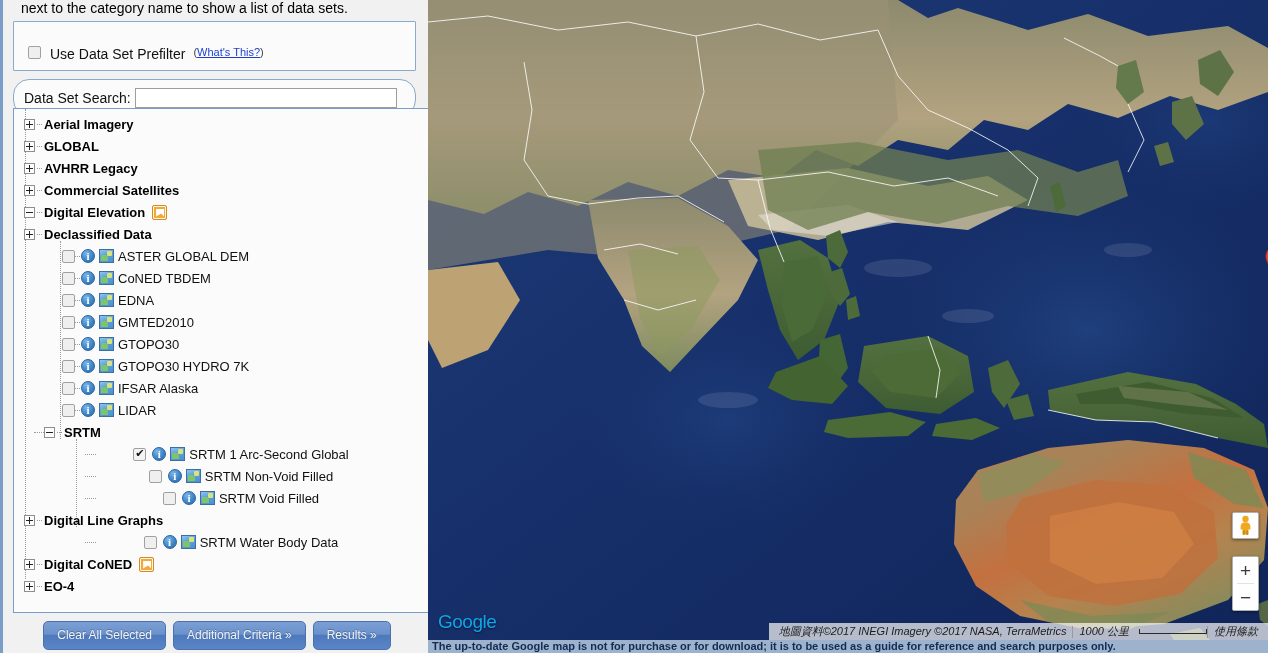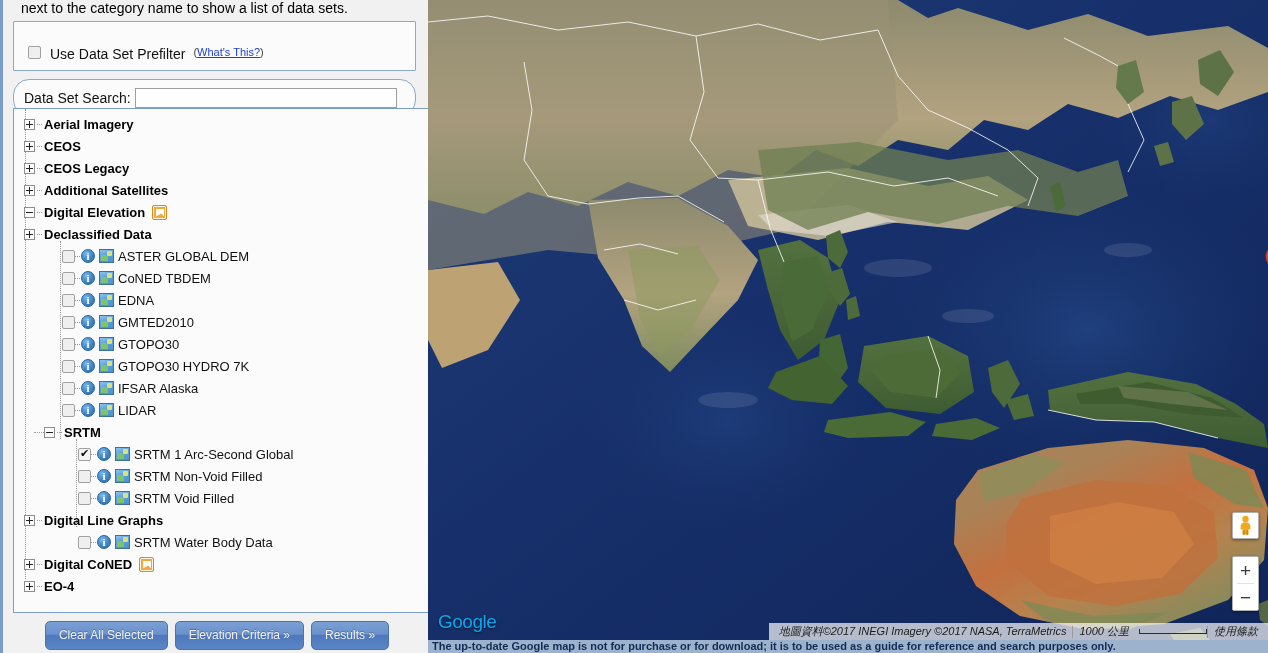--- a/index.html
+++ b/index.html
@@ -85,21 +85,21 @@
     position: absolute;
     left: 0; top: 0;
     width: 390px; height: 503px;
     overflow: hidden;
     padding: 4px 0 0 8px;
   }
   .node { position: relative; height: 22px; display: flex; align-items: center; white-space: nowrap; }
   .node.lvl0 { padding-left: 2px; }
   .node.lvl1 { padding-left: 36px; }
   .node.lvl1b { padding-left: 22px; }
-  .node.lvl2 { padding-left: 52px; }
+  .node.lvl2 { padding-left: 52px; justify-content: center; }
 
   
   .rail {
     position: absolute;
     left: 11px; top: 0;
     width: 1px; height: 100%;
     border-left: 1px dotted #9a9a9a;
     z-index: 0;
   }
   .rail2 {
@@ -414,31 +414,31 @@
         <div class="rail" style="top:0; height:470px;"></div>
 
         <div class="node lvl0">
           <div class="toggle plus"></div>
           <div class="dash"></div>
           <span class="cat-label">Aerial Imagery</span>
         </div>
         <div class="node lvl0">
           <div class="toggle plus"></div>
           <div class="dash"></div>
-          <span class="cat-label">CEOS</span>
+          <span class="cat-label">GLOBAL</span>
         </div>
         <div class="node lvl0">
           <div class="toggle plus"></div>
           <div class="dash"></div>
-          <span class="cat-label">CEOS Legacy</span>
+          <span class="cat-label">AVHRR Legacy</span>
         </div>
         <div class="node lvl0">
           <div class="toggle plus"></div>
           <div class="dash"></div>
-          <span class="cat-label">Additional Satellites</span>
+          <span class="cat-label">Commercial Satellites</span>
         </div>
         <div class="node lvl0">
           <div class="toggle"></div>
           <div class="dash"></div>
           <span class="cat-label">Digital Elevation</span>
           <span class="flag-icon"></span>
         </div>
 
         <div class="node lvl0">
           <div class="toggle plus"></div>
@@ -564,21 +564,21 @@
 
       <div id="tree-sb">
         <div class="sb-arrow up"></div>
         <div id="sb-thumb"></div>
         <div class="sb-arrow down"></div>
       </div>
     </div>
 
     <div id="btn-row">
       <button class="btn">Clear All Selected</button>
-      <button class="btn">Elevation Criteria »</button>
+      <button class="btn">Additional Criteria »</button>
       <button class="btn">Results »</button>
     </div>
   </div>
 
   <div id="map">
 
     <svg id="map-canvas" viewBox="0 0 840 640" preserveAspectRatio="none">
       <defs>
         <linearGradient id="ocean" x1="0" y1="0" x2="1" y2="1">
           <stop offset="0%" stop-color="#1d3c78"></stop>

